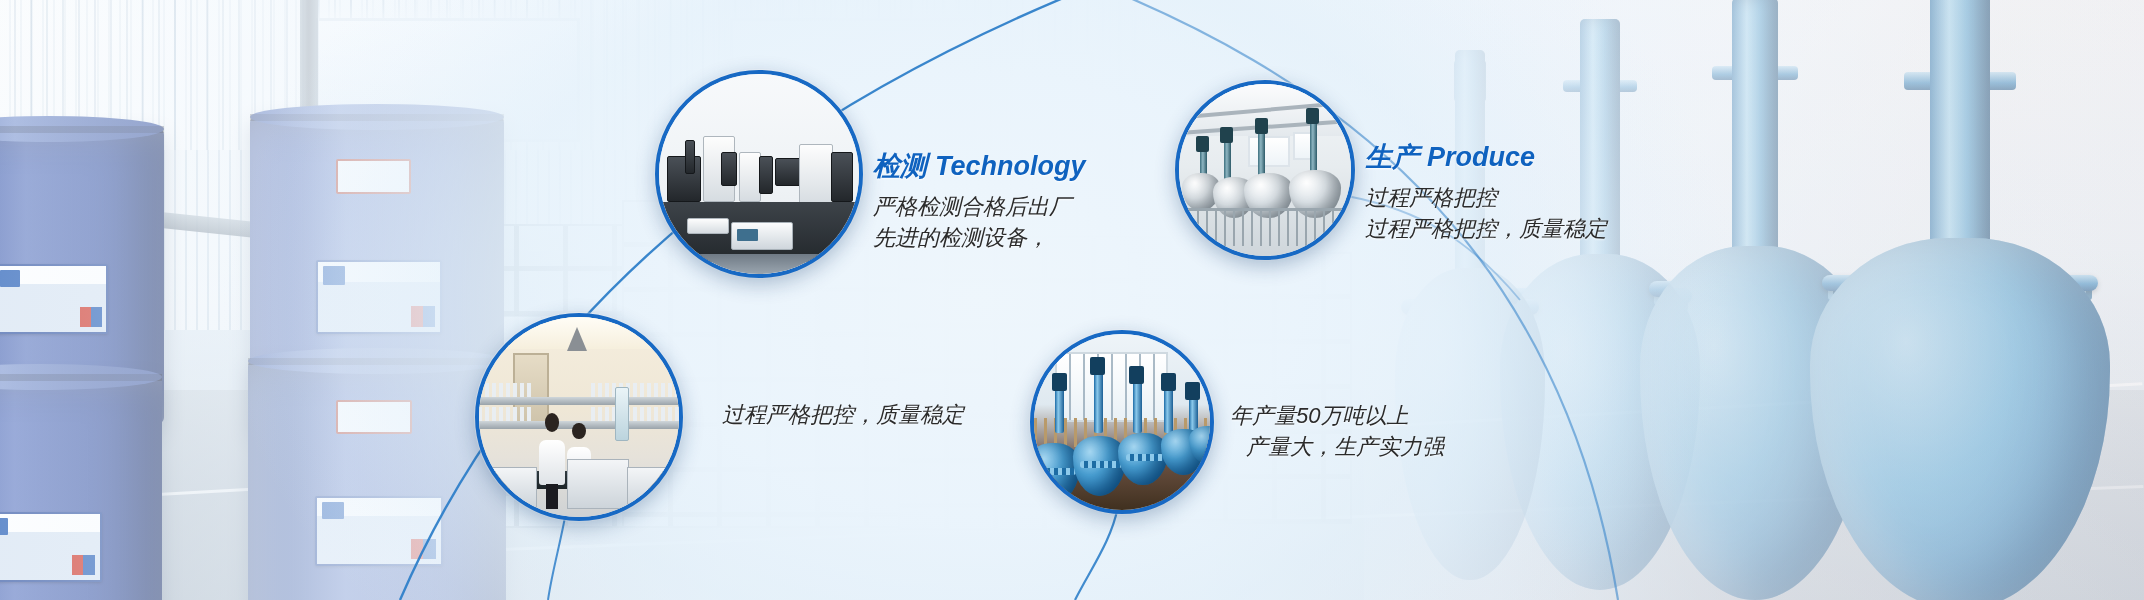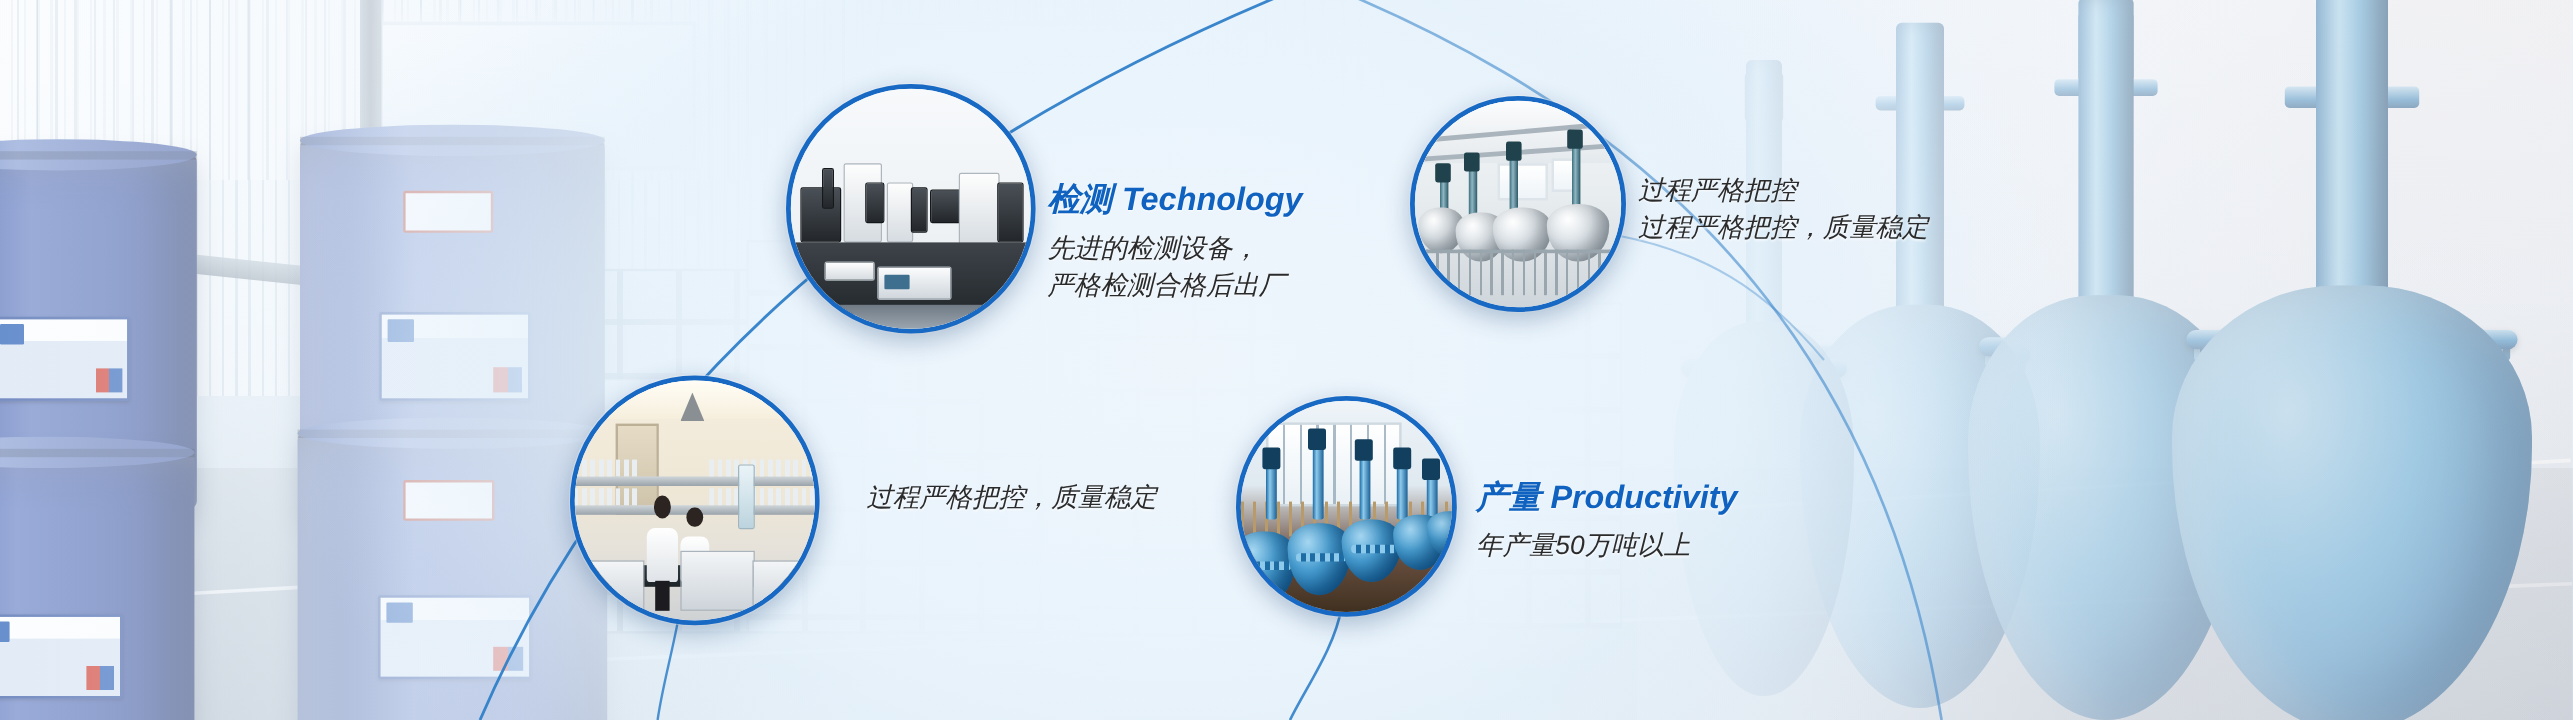--- a/index.html
+++ b/index.html
@@ -463,33 +463,34 @@
       <div class="py-bolts" style="left:52%;top:68%;width:22%;"></div>
       <div class="py-tank" style="left:72%;top:54%;width:26%;height:26%;"></div>
       <div class="py-tank" style="left:88%;top:52%;width:22%;height:22%;"></div>
     </div>
   </div>
 
   <div class="block b-det">
     <div class="hd">
       <span class="cn">检测</span><span class="en">Technology</span>
     </div>
+    <div class="ln">严格检测合格后出厂</div>
     <div class="ln">先进的检测设备，</div>
-    <div class="ln">严格检测合格后出厂</div>
   </div>
 
   <div class="block b-prd">
+    <div class="hd">
+      <span class="cn">生产</span><span class="en">Produce</span>
+    </div>
     <div class="ln">过程严格把控</div>
     <div class="ln">过程严格把控，质量稳定</div>
   </div>
 
   <div class="block b-tec">
     <div class="ln">过程严格把控，质量稳定</div>
   </div>
 
   <div class="block b-pty">
-    <div class="hd">
-      <span class="cn">产量</span><span class="en">Productivity</span>
-    </div>
     <div class="ln">年产量50万吨以上</div>
+    <div class="ln indent">产量大，生产实力强</div>
   </div>
 
 </div>
 
 </body></html>

